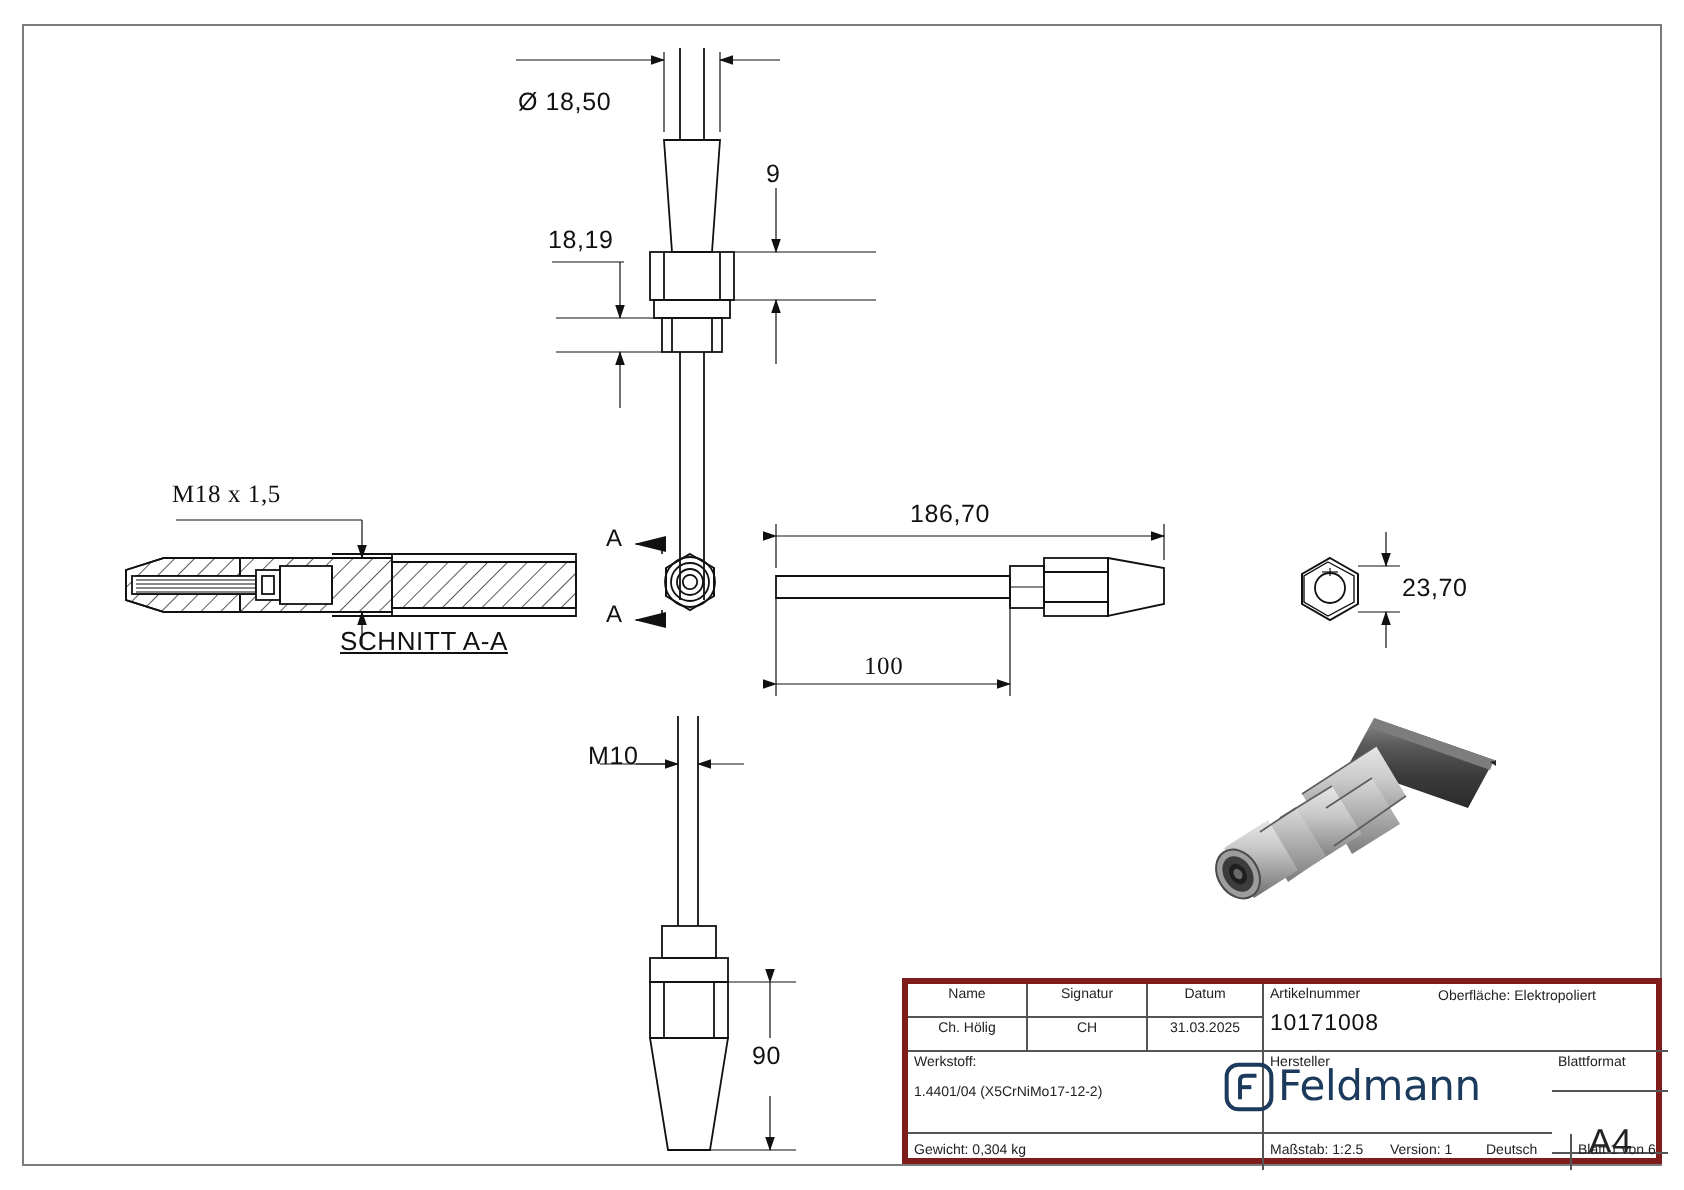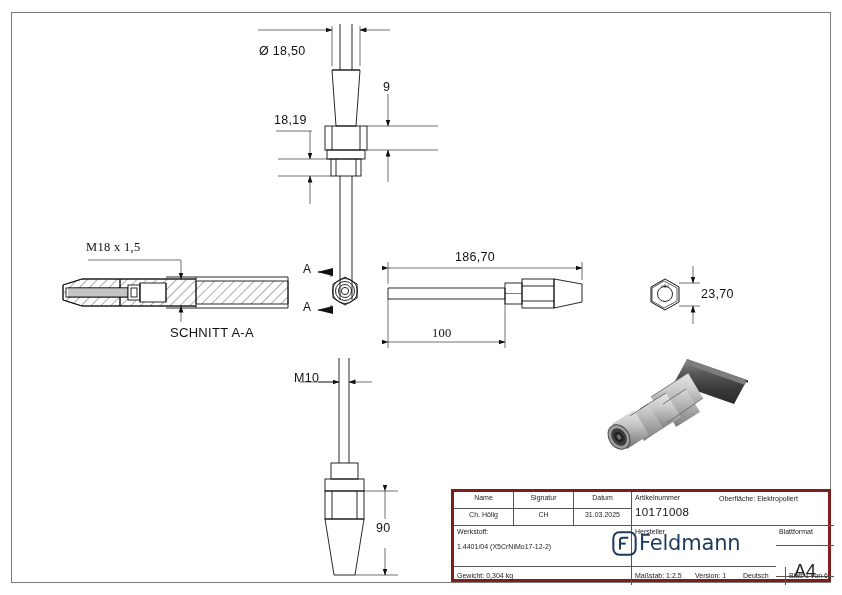--- a/index.html
+++ b/index.html
@@ -244,21 +244,21 @@
         <path d="M630,416 L648,404"></path>
       </g>
     </g>
   </svg>
 
   <span class="dimtxt" style="left:259px;top:17px;margin-top:27px;">Ø 18,50</span>
   <span class="dimtxt" style="left:383px;top:80px;">9</span>
   <span class="dimtxt" style="left:274px;top:113px;">18,19</span>
 
   <span class="dimtxt" style="left:86px;top:240px;font-family:Liberation Serif, serif;">M18 x 1,5</span>
-  <span class="dimtxt" style="left:170px;top:325px;font-size:13px;">SCHNITT A-A</span>
+  <span class="dimtxt" style="left:170px;top:313px;font-size:13px;text-decoration:underline;">SCHNITT A-A</span>
 
   <span class="dimtxt" style="left:303px;top:262px;font-size:12px;">A</span>
   <span class="dimtxt" style="left:303px;top:300px;font-size:12px;">A</span>
 
   <span class="dimtxt" style="left:455px;top:250px;">186,70</span>
   <span class="dimtxt" style="left:432px;top:326px;font-family:Liberation Serif, serif;">100</span>
 
   <span class="dimtxt" style="left:701px;top:287px;">23,70</span>
 
   <span class="dimtxt" style="left:294px;top:371px;">M10</span>

